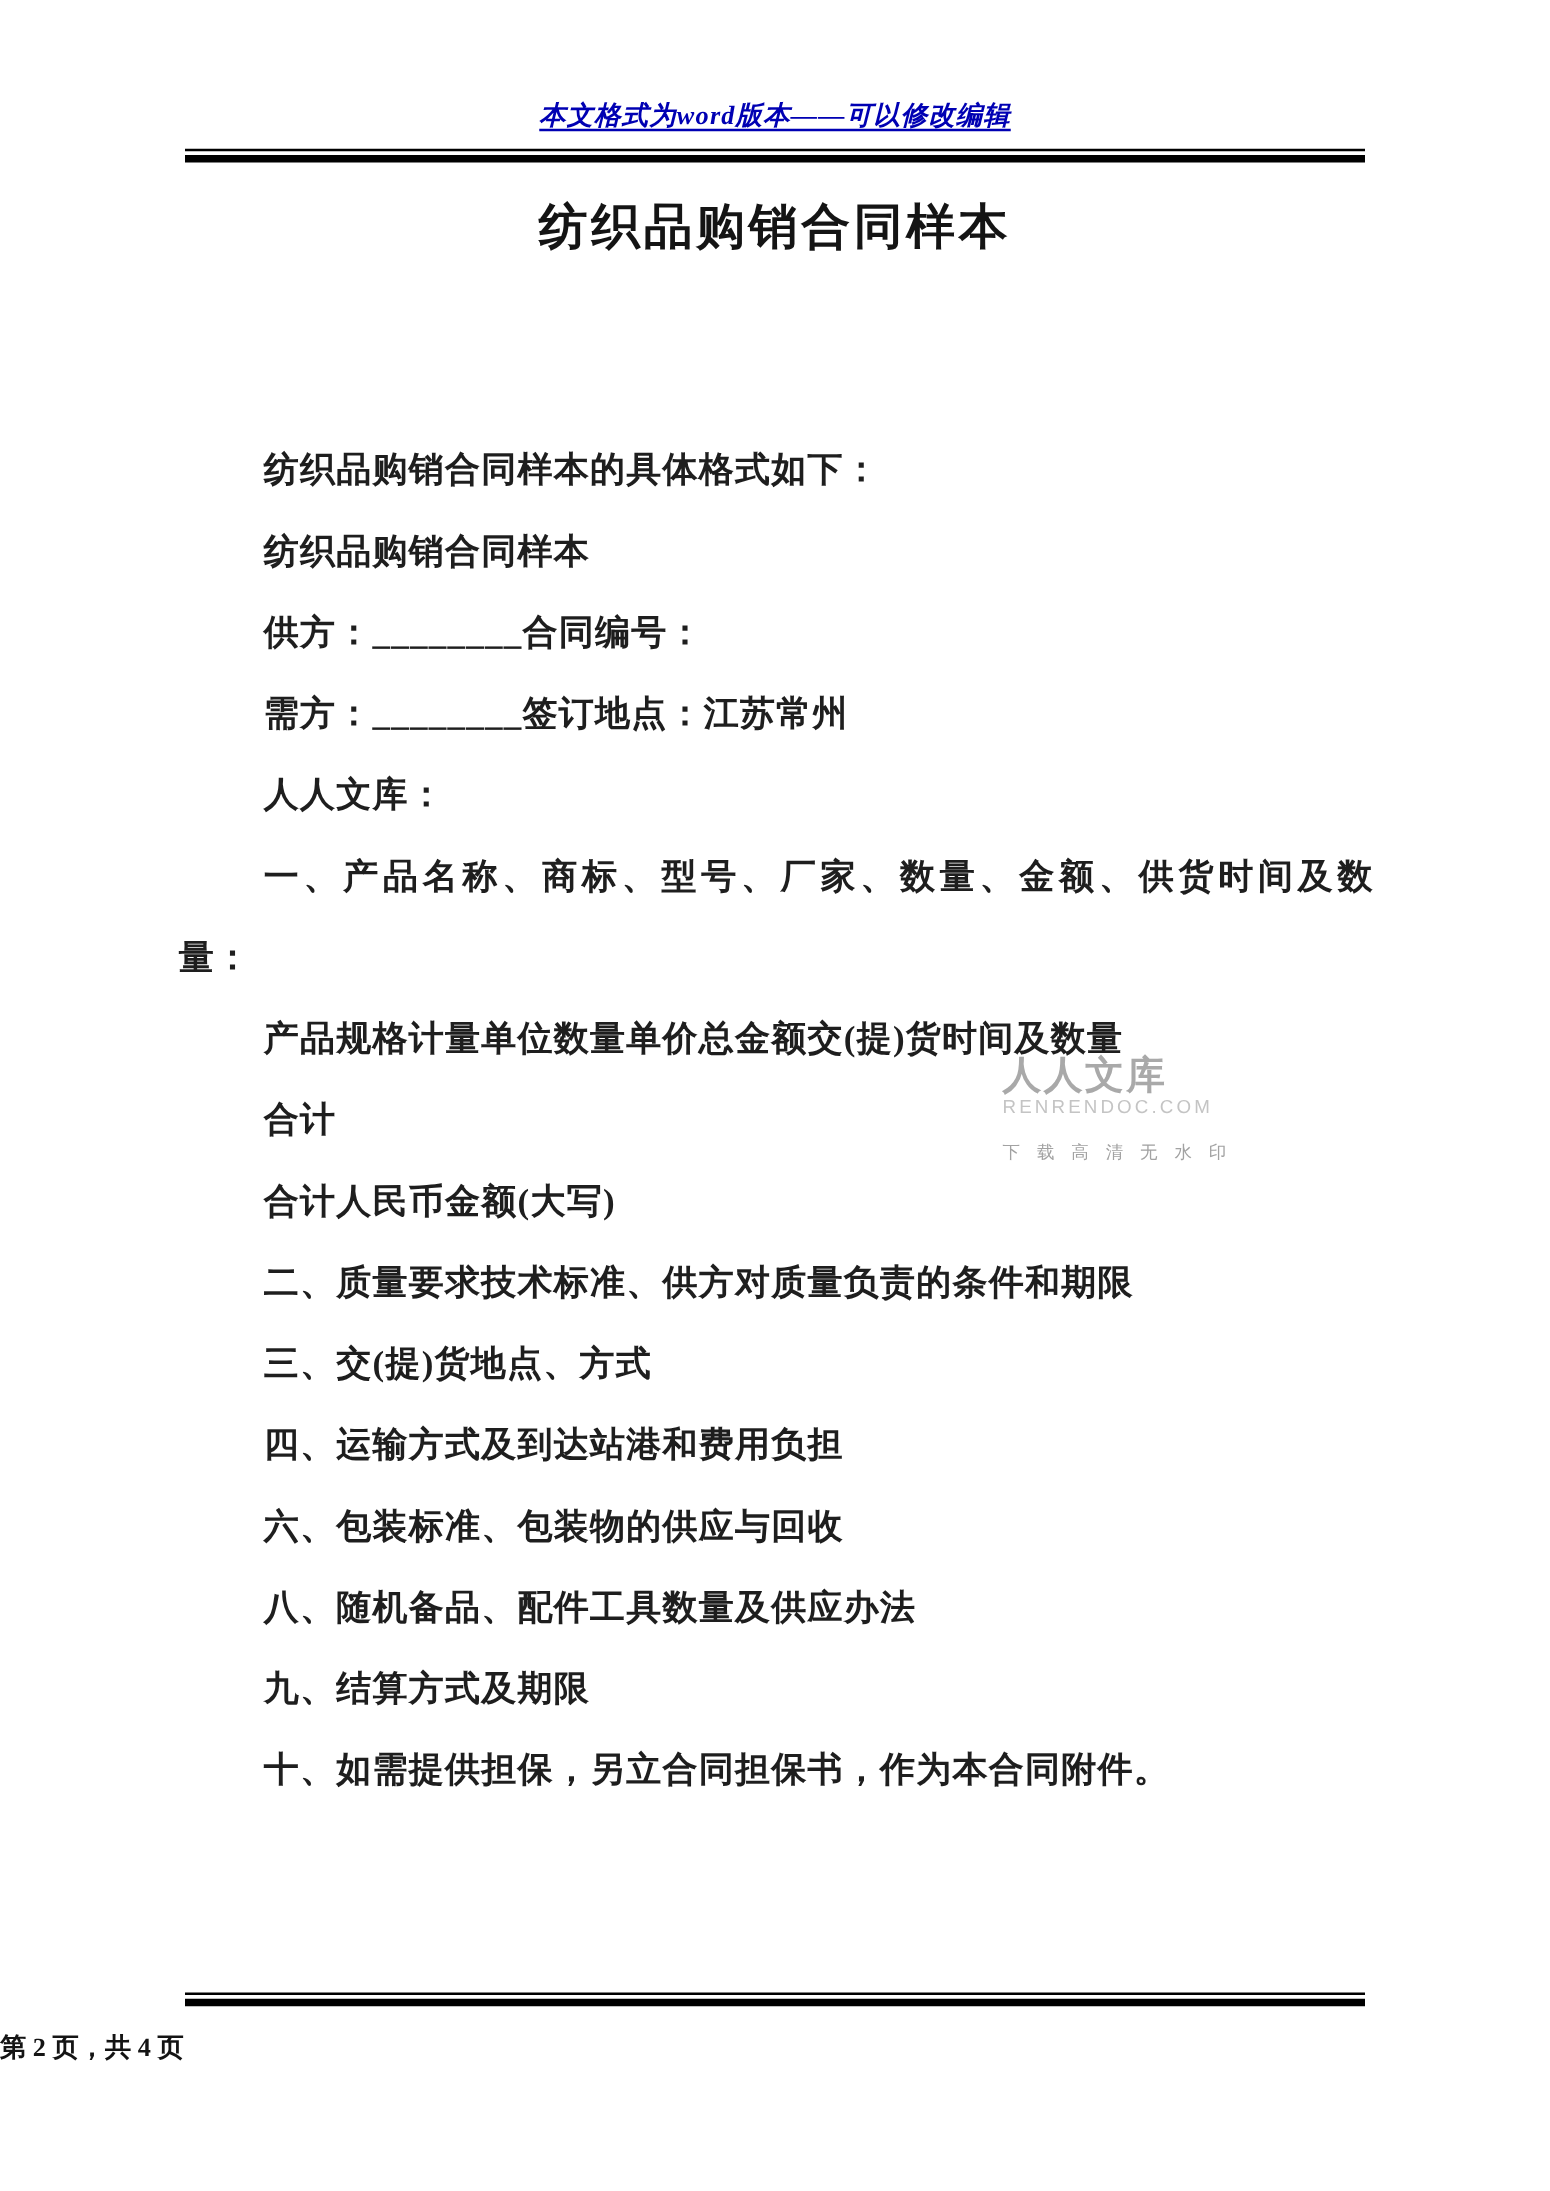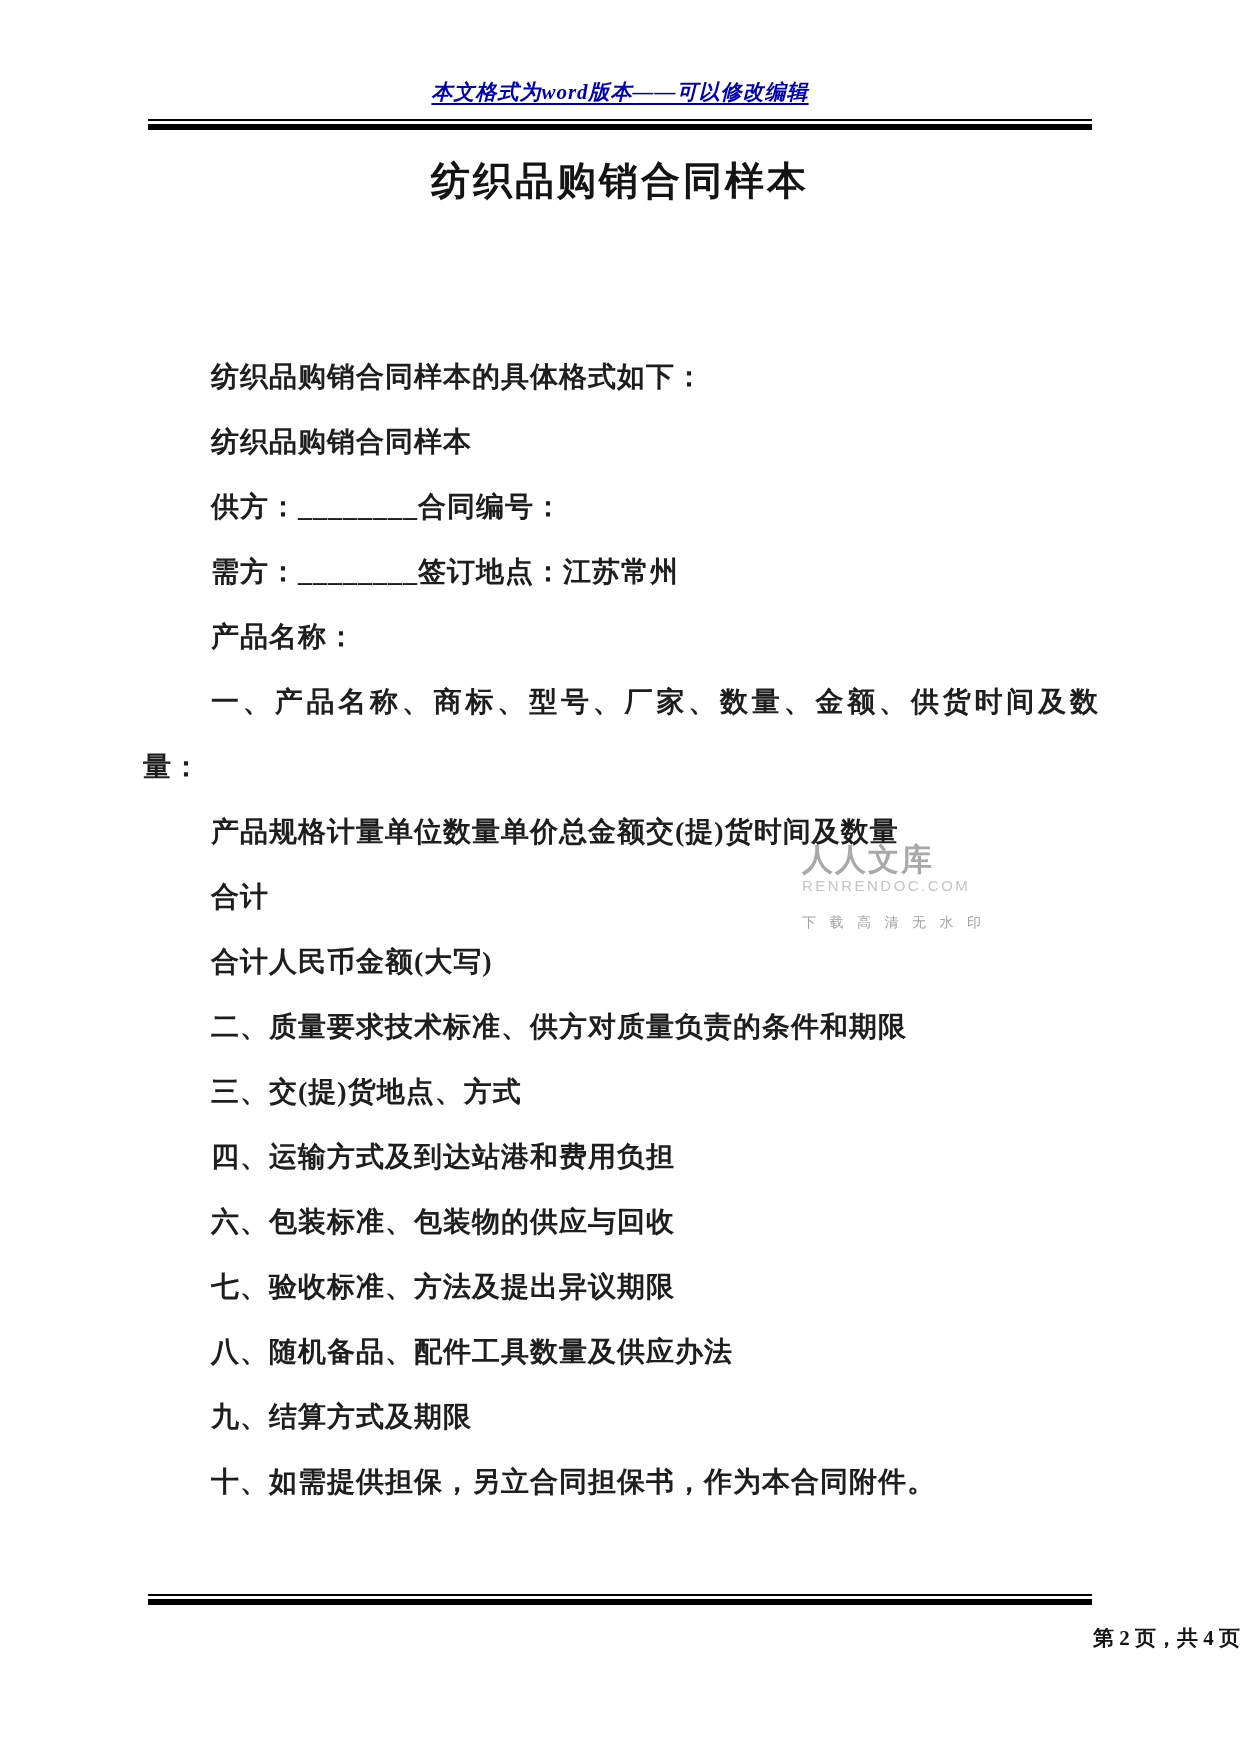--- a/index.html
+++ b/index.html
@@ -98,21 +98,21 @@
     color: #a2a2a2;
     line-height: 19px;
     margin-top: 19px;
   }
 
   .footer {
     position: absolute;
     top: 1624px;
     left: 0;
     width: 100%;
-    text-align: right;
+    text-align: left;
     font-size: 21px;
     font-weight: bold;
     color: #141414;
   }
 </style>
 </head>
 <body>
 
 <div class="page">
 
@@ -124,31 +124,30 @@
     <div class="rule-thick"></div>
   </div>
 
   <div class="doc-title">纺织品购销合同样本</div>
 
   <div class="body-text" id="document-body">
       <div class="line">纺织品购销合同样本的具体格式如下：</div>
       <div class="line">纺织品购销合同样本</div>
       <div class="line">供方：________合同编号：</div>
       <div class="line">需方：________签订地点：江苏常州</div>
-      <div class="line">产品名称：</div>
+      <div class="line">人人文库：</div>
       <div class="line stretch">一、产品名称、商标、型号、厂家、数量、金额、供货时间及数</div>
       <div class="line no-indent">量：</div>
       <div class="line">产品规格计量单位数量单价总金额交(提)货时间及数量</div>
       <div class="line">合计</div>
       <div class="line">合计人民币金额(大写)</div>
       <div class="line">二、质量要求技术标准、供方对质量负责的条件和期限</div>
       <div class="line">三、交(提)货地点、方式</div>
       <div class="line">四、运输方式及到达站港和费用负担</div>
       <div class="line">六、包装标准、包装物的供应与回收</div>
-      <div class="line">七、验收标准、方法及提出异议期限</div>
       <div class="line">八、随机备品、配件工具数量及供应办法</div>
       <div class="line">九、结算方式及期限</div>
       <div class="line">十、如需提供担保，另立合同担保书，作为本合同附件。</div>
     </div>
 
   <div class="watermark">
     <div class="wm-brand">人人文库</div>
     <div class="wm-domain">RENRENDOC.COM</div>
     <div class="wm-tagline">下 载 高 清 无 水 印</div>
   </div>

